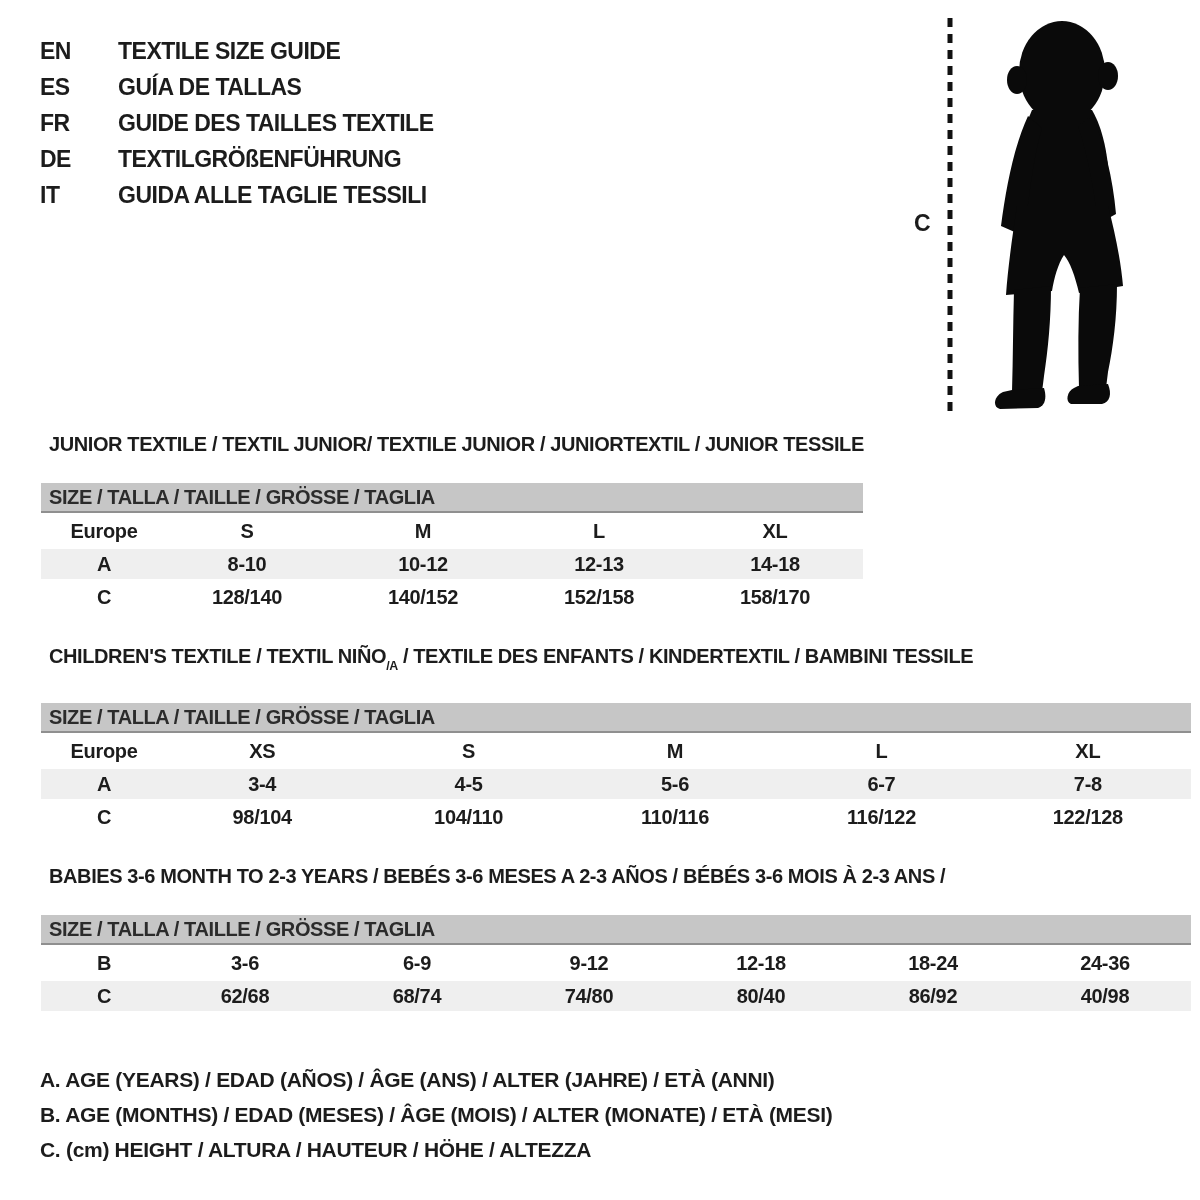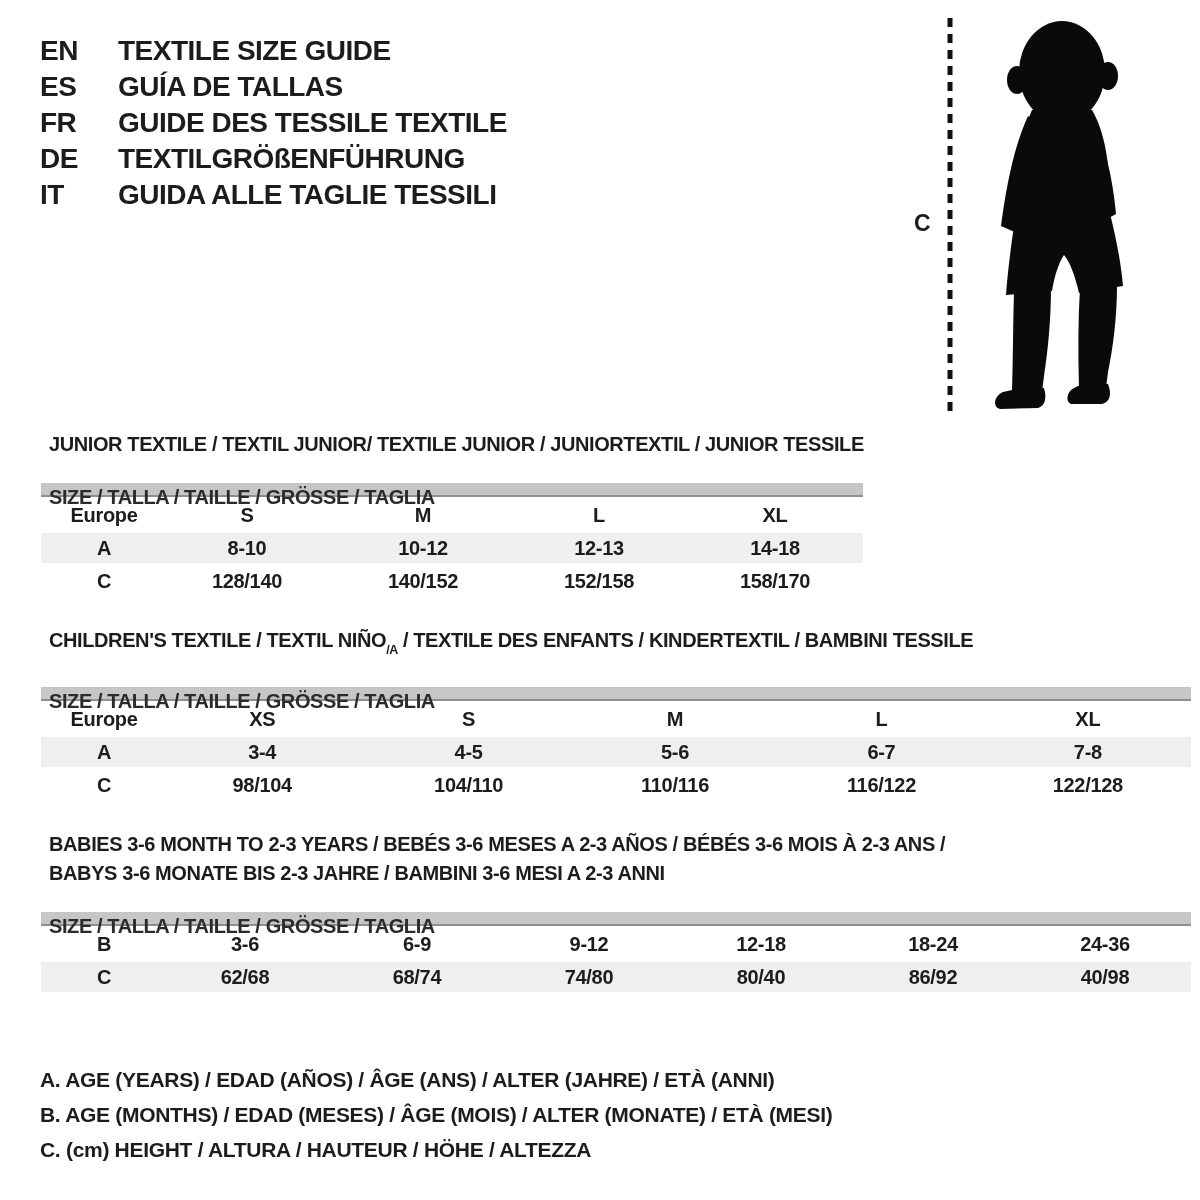--- a/index.html
+++ b/index.html
@@ -13,39 +13,39 @@
   body{
     font-family:"Liberation Sans",sans-serif;
     color:var(--text);
     position:relative;
     overflow:hidden;
   }
   .page{position:absolute;inset:0;}
 
   
   .langs{position:absolute;top:33px;left:40px;}
-  .lang-row{display:flex;line-height:36px;font-size:28px;font-weight:700;letter-spacing:-0.5px;}
+  .lang-row{display:flex;line-height:36px;font-size:23px;font-weight:700;letter-spacing:-0.5px;}
   .lang-code{width:78px;flex:0 0 78px;}
   .lang-title{white-space:nowrap;}
 
   
   .figure{position:absolute;top:14px;left:900px;width:260px;height:412px;}
   .figure svg{position:absolute;top:0;left:0;}
   .measure-label{
     position:absolute;left:14px;top:196px;
     font-size:23px;font-weight:700;
   }
 
   
   .sections{position:absolute;top:430px;left:41px;width:1150px;}
   .sec{margin-bottom:30px;}
   .sec-title{font-size:20px;font-weight:700;letter-spacing:-0.4px;line-height:29px;padding-left:8px;}
   .sec-title sub{font-size:62%;position:relative;bottom:-2px;}
   .size-bar{
-    margin-top:24px;height:14px;line-height:28px;
+    margin-top:24px;height:30px;line-height:28px;
     background:var(--header-bar);
     border-bottom:2px solid #8f8f8f;
     font-size:20px;font-weight:700;letter-spacing:-0.4px;
     padding-left:8px;color:#2b2b2b;
   }
   .tbl{width:100%;}
   .trow{display:flex;height:30px;margin-top:3px;align-items:center;
         font-size:20px;font-weight:700;letter-spacing:-0.3px;}
   .trow.shaded{background:var(--row-shaded);}
   .trow .rlabel{flex:0 0 118px;padding-left:8px;text-align:center;}
@@ -68,21 +68,21 @@
       <div class="lang-row">
         <span class="lang-code">EN</span>
         <span class="lang-title">TEXTILE SIZE GUIDE</span>
       </div>
       <div class="lang-row">
         <span class="lang-code">ES</span>
         <span class="lang-title">GUÍA DE TALLAS</span>
       </div>
       <div class="lang-row">
         <span class="lang-code">FR</span>
-        <span class="lang-title">GUIDE DES TESSILE TEXTILE</span>
+        <span class="lang-title">GUIDE DES TAILLES TEXTILE</span>
       </div>
       <div class="lang-row">
         <span class="lang-code">DE</span>
         <span class="lang-title">TEXTILGRÖßENFÜHRUNG</span>
       </div>
       <div class="lang-row">
         <span class="lang-code">IT</span>
         <span class="lang-title">GUIDA ALLE TAGLIE TESSILI</span>
       </div>
     </div>
@@ -177,21 +177,20 @@
             <div class="cell">104/110</div>
             <div class="cell">110/116</div>
             <div class="cell">116/122</div>
             <div class="cell">122/128</div>
           </div>
         </div>
       </section>
       <section class="sec">
         <h2 class="sec-title">
           <div class="title-line"><span>BABIES 3-6 MONTH TO 2-3 YEARS / BEBÉS 3-6 MESES A 2-3 AÑOS / BÉBÉS 3-6 MOIS À 2-3 ANS /</span></div>
-          <div class="title-line"><span>BABYS 3-6 MONATE BIS 2-3 JAHRE / BAMBINI 3-6 MESI A 2-3 ANNI</span></div>
         </h2>
         <div class="size-bar">SIZE / TALLA / TAILLE / GRÖSSE / TAGLIA</div>
         <div class="tbl">
           <div class="trow">
             <div class="rlabel">B</div>
             <div class="cell">3-6</div>
             <div class="cell">6-9</div>
             <div class="cell">9-12</div>
             <div class="cell">12-18</div>
             <div class="cell">18-24</div>

